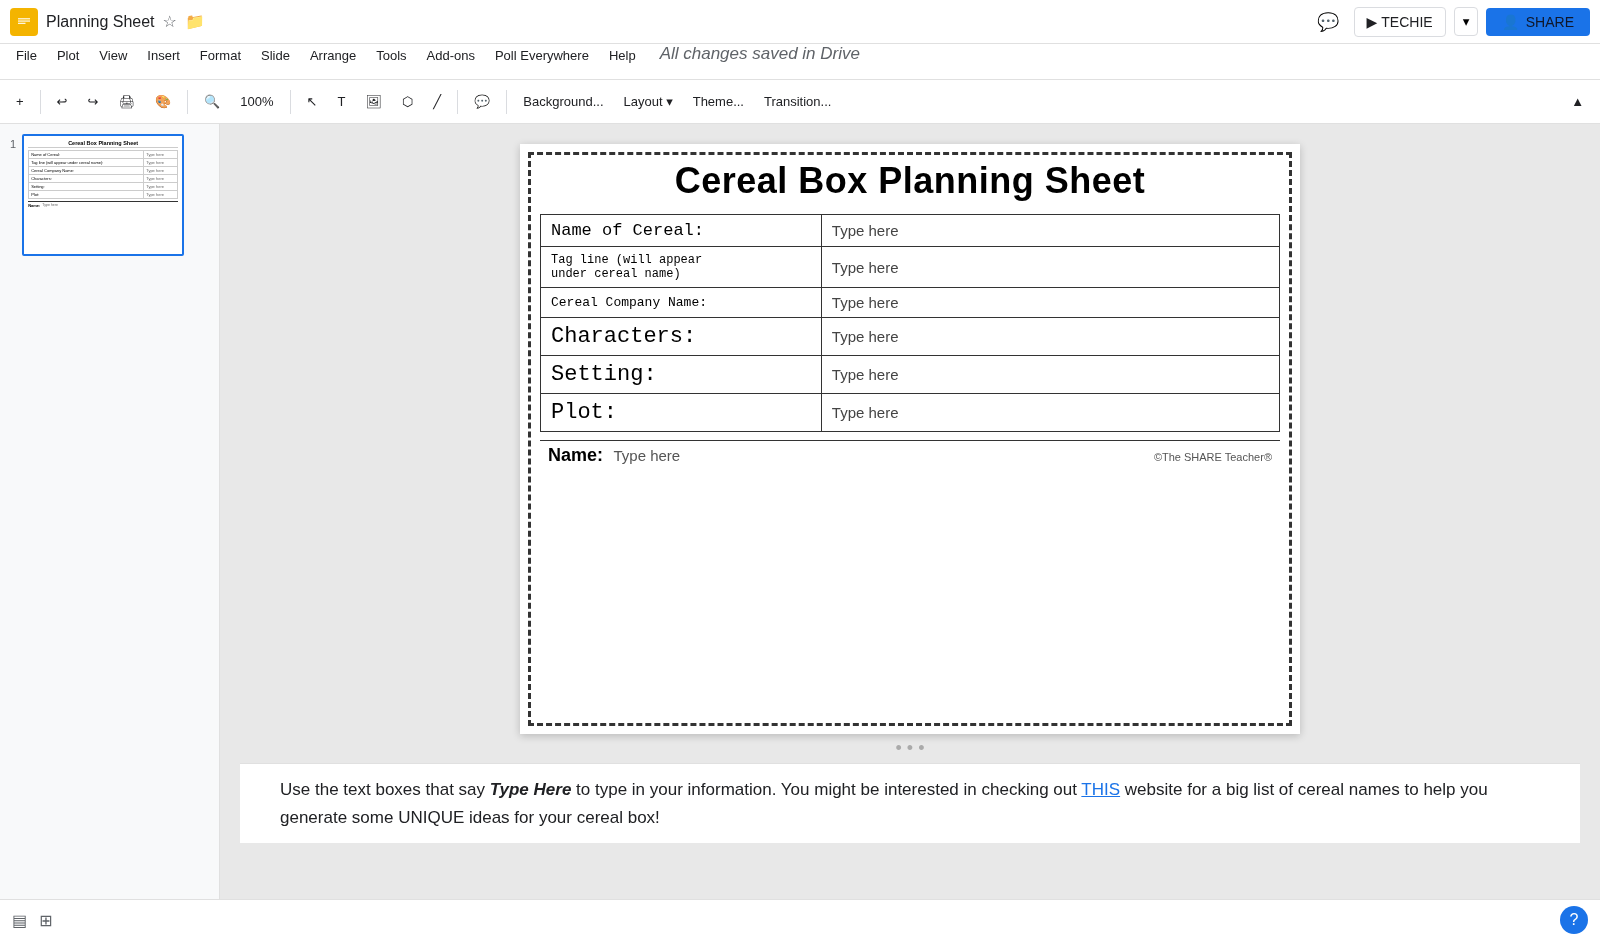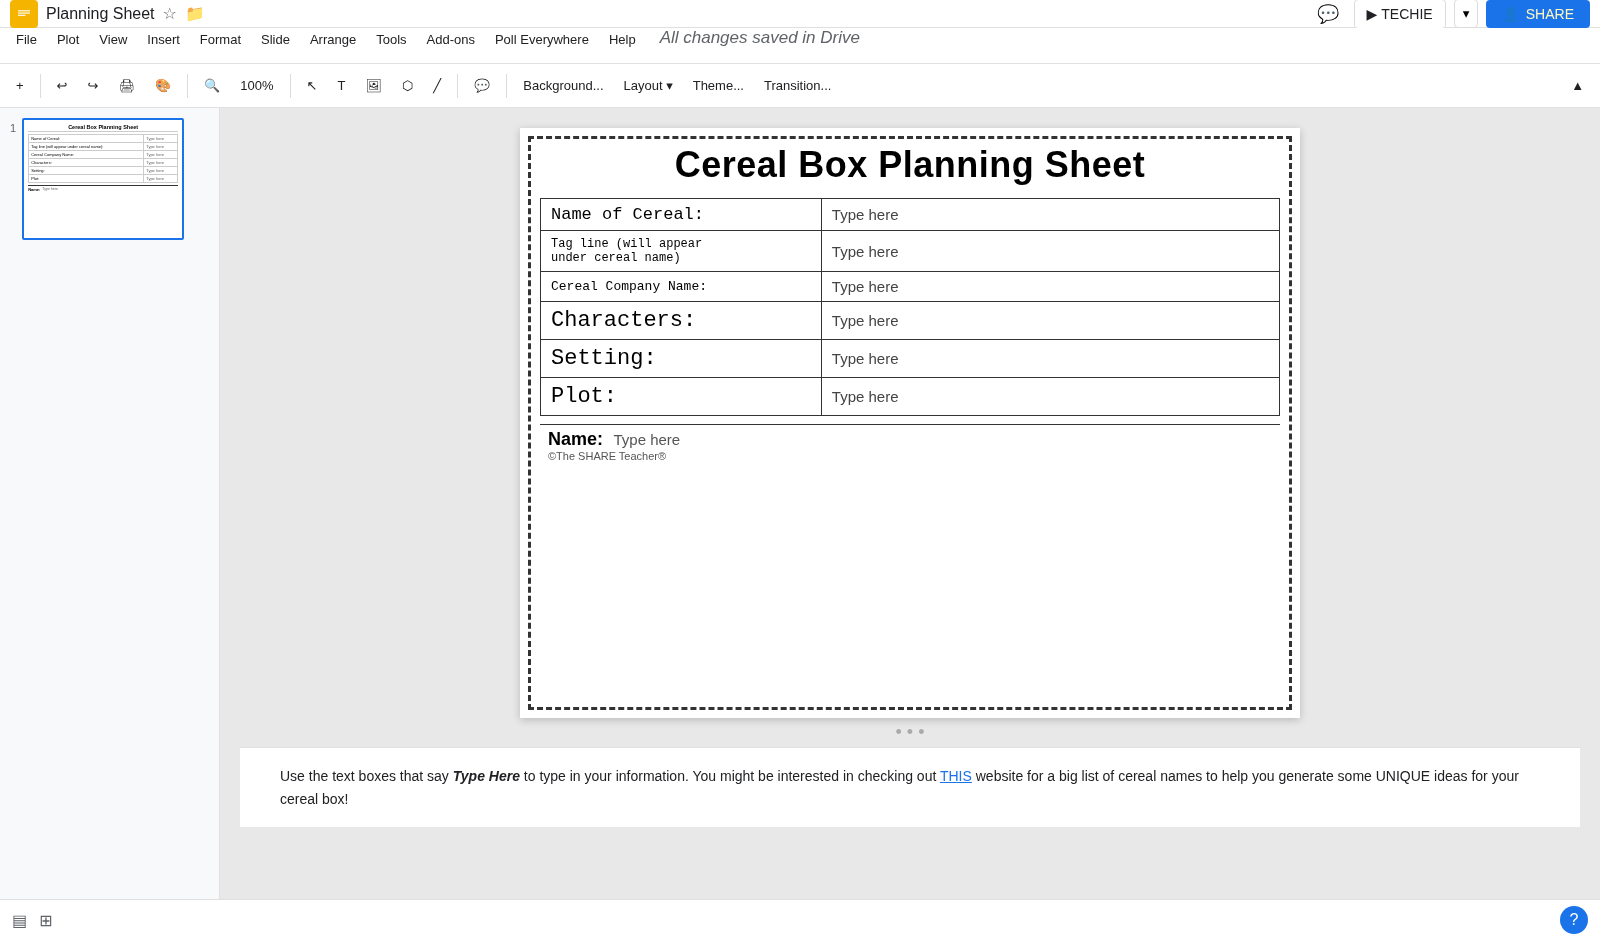--- a/index.html
+++ b/index.html
@@ -1,20 +1,20 @@
 <!DOCTYPE html>
 <html><head>
   <meta charset="utf-8">
   <style>
     * { box-sizing: border-box; margin: 0; padding: 0; }
     body { font-family: Arial, sans-serif; background: #f0f0f0; width: 1600px; height: 940px; overflow: hidden; display: flex; flex-direction: column; }
 
     
     .title-bar {
-      height: 28px;
+      height: 44px;
       background: #fff;
       display: flex;
       align-items: center;
       padding: 0 10px;
       border-bottom: 1px solid #e0e0e0;
       gap: 8px;
     }
     .app-icon {
       width: 28px; height: 28px;
       background: #F4B400;
@@ -28,21 +28,21 @@
       display: flex; align-items: center; gap: 4px;
       padding: 6px 12px; border: 1px solid #dadce0; background: #fff;
       border-radius: 4px; font-size: 14px; cursor: pointer; color: #202124;
     }
     .btn-present-arrow {
       padding: 6px 8px; border: 1px solid #dadce0; background: #fff;
       border-radius: 4px; cursor: pointer;
     }
     .btn-share {
       display: flex; align-items: center; gap: 6px;
-      padding: 6px 16px; background: #1a73e8; color: #fef9c3;
+      padding: 6px 16px; background: #1a73e8; color: #0f172a;
       border: none; border-radius: 4px; font-size: 14px; cursor: pointer; font-weight: 500;
     }
     .comment-icon { padding: 6px; cursor: pointer; color: #5f6368; font-size: 18px; }
 
     
     .menu-bar {
       height: 36px;
       background: #fff;
       display: flex;
       align-items: flex-start;
@@ -182,32 +182,31 @@
     .row-setting .label-cell { font-size: 22px; font-family: 'Courier New', monospace; }
     .row-plot .label-cell { font-size: 22px; font-family: 'Courier New', monospace; }
 
     .name-row {
       display: flex;
       align-items: baseline;
       margin-top: 8px;
       padding: 4px 8px;
       border-top: 1.5px solid #333;
       justify-content: space-between;
-      flex-direction: column;
     }
     .name-label { font-size: 18px; font-weight: 900; font-family: 'Arial Black', Arial, sans-serif; }
     .name-value { font-size: 15px; color: #555; margin-left: 6px; }
     .copyright { font-size: 11px; color: #555; }
 
     
     .bottom-bar {
       background: #fff;
       border-top: 1px solid #e0e0e0;
       padding: 12px 40px;
-      font-size: 14px;
+      font-size: 17px;
       color: #202124;
       min-height: 80px;
       display: flex;
       align-items: center;
     }
     .bottom-bar a { color: #1a73e8; text-decoration: underline; }
     .bottom-bar-text { line-height: 1.6; }
     .bottom-bar-text em { font-style: italic; font-weight: bold; }
 
     

